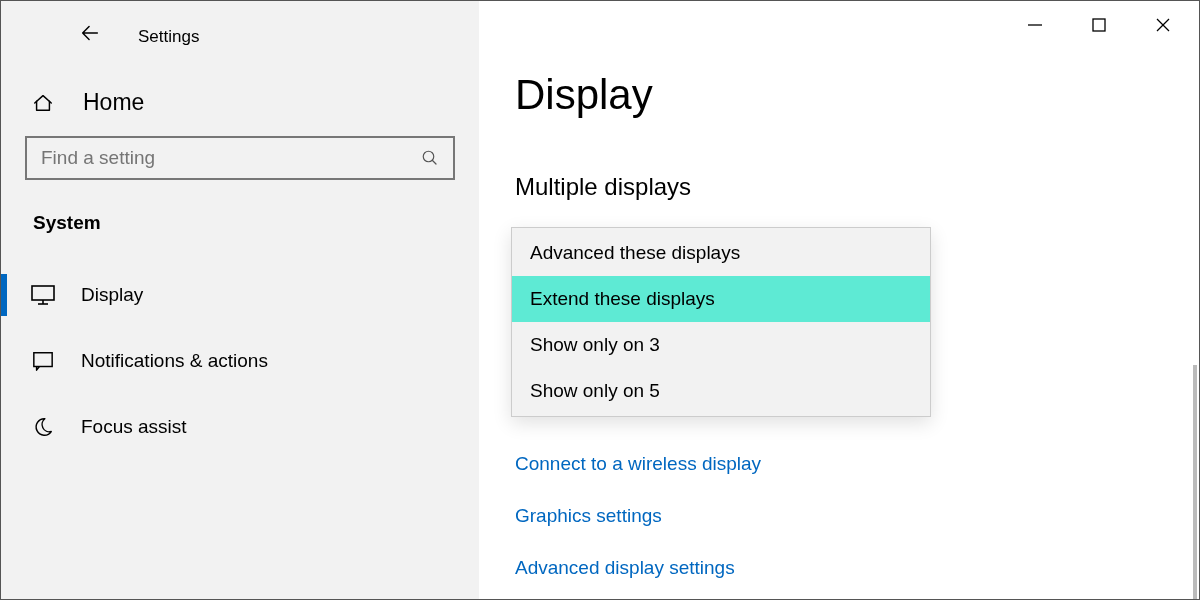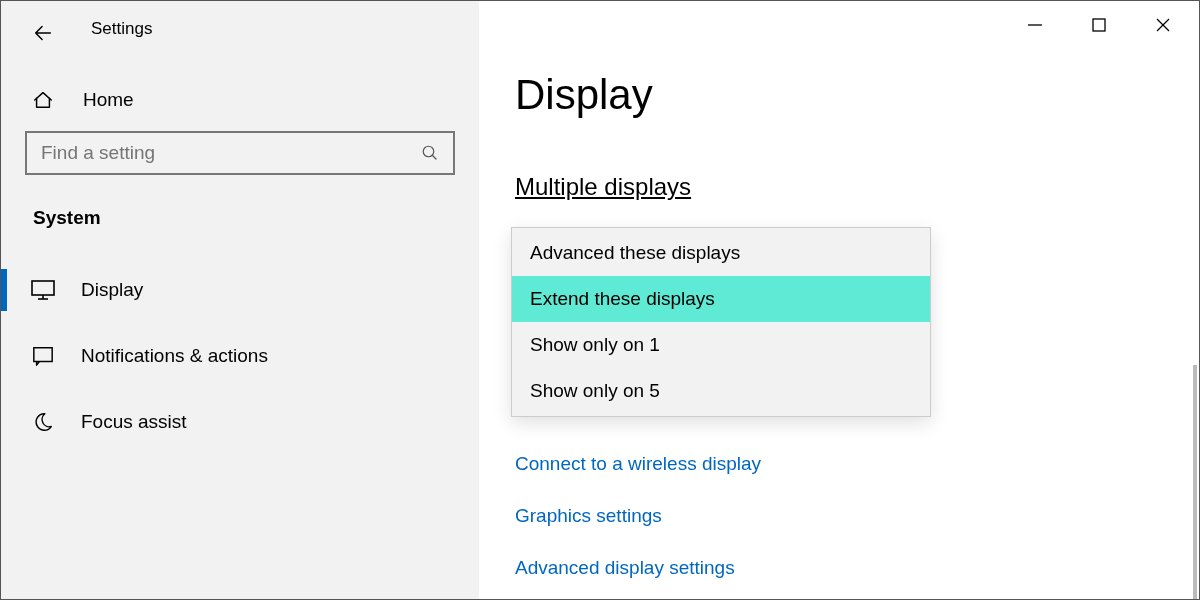--- a/index.html
+++ b/index.html
@@ -36,35 +36,36 @@
   }
   .sidebar {
     width: 478px;
     background: #f2f2f2;
     padding-top: 6px;
     display: flex;
     flex-direction: column;
   }
   .sidebar-top {
     display: flex;
-    align-items: flex-start;
+    align-items: flex-end;
     gap: 34px;
     padding: 12px 0 8px 28px;
+    margin-left: 47px;
   }
   .back {
     width: 28px; height: 28px;
     display:flex;align-items:center;justify-content:center;
   }
   .app-title { font-size: 17px; font-weight: 400; color: #000; }
   .home-row {
     display: flex;
     align-items: center;
     gap: 28px;
     padding: 34px 0 20px 30px;
-    font-size: 19px;
+    font-size: 23px;
   }
   .search-wrap {
     padding: 0 24px 0 24px;
   }
   .search {
     width: 100%;
     height: 44px;
     border: 2px solid #777;
     background: transparent;
     display: flex;
@@ -116,21 +117,20 @@
   .page-title {
     font-size: 42px;
     font-weight: 300;
     color: #000;
   }
   .subhead {
     font-size: 24px;
     font-weight: 400;
     margin-top: 54px;
     margin-bottom: 22px;
-    text-decoration: underline;
   }
   .dropdown {
     position: absolute;
     left: 32px;
     top: 226px;
     width: 420px;
     background: #f2f2f2;
     border: 1px solid #ccc;
     box-shadow: 0 6px 18px rgba(0,0,0,.12);
     padding: 2px 0;
@@ -258,19 +258,19 @@
     <h1 class="page-title">Display</h1>
     <h2 class="subhead">Multiple displays</h2>
 
     <a class="link partial">Connect to a wireless display</a>
     <a class="link">Graphics settings</a>
     <a class="link">Advanced display settings</a>
 
     <div class="dropdown">
       <div class="dropdown-item">Advanced these displays</div>
       <div class="dropdown-item selected">Extend these displays</div>
-      <div class="dropdown-item">Show only on 1</div>
+      <div class="dropdown-item">Show only on 3</div>
       <div class="dropdown-item">Show only on 5</div>
     </div>
 
     <div class="scrollbar-stub"></div>
   </main>
 </div>
 
 </body></html>

